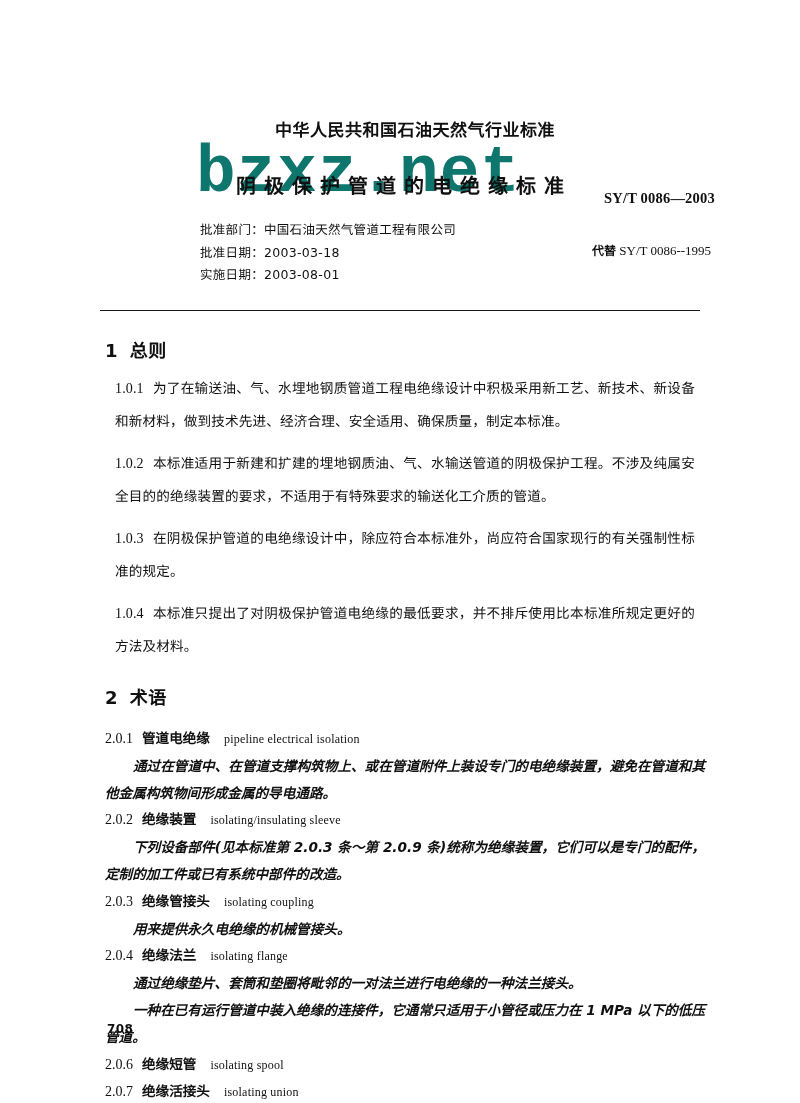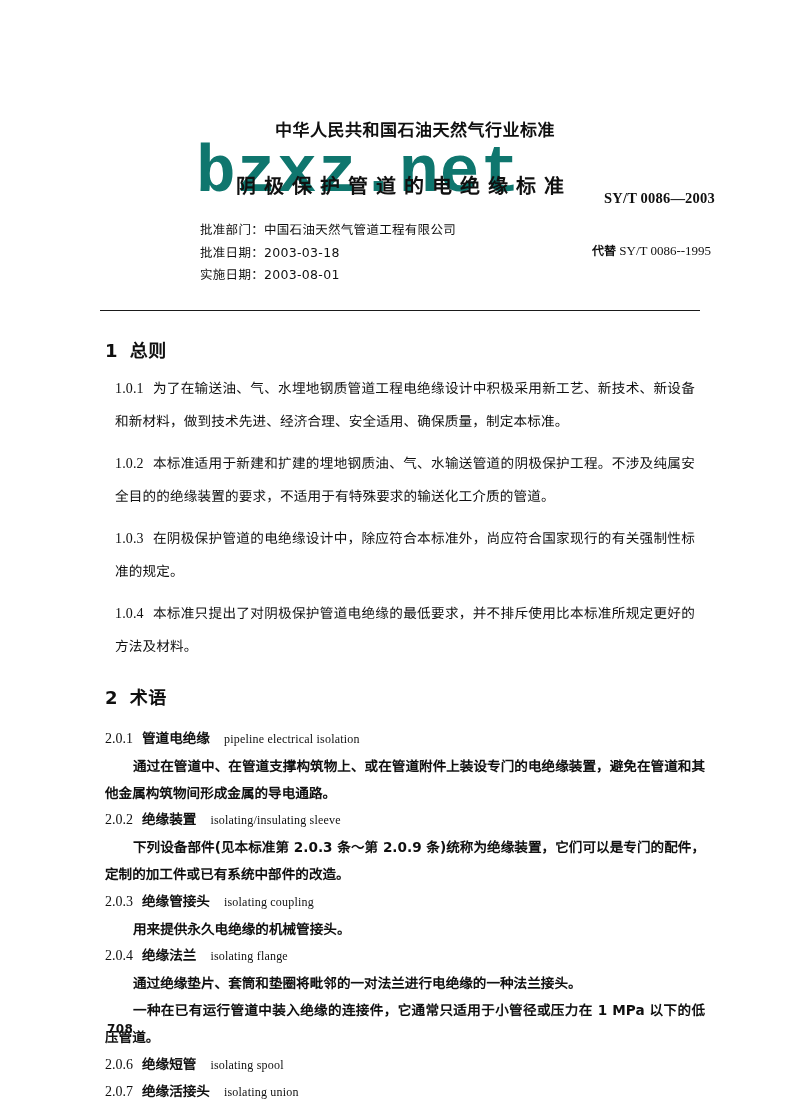--- a/index.html
+++ b/index.html
@@ -175,20 +175,21 @@
 
   .def {
     font-family: "DejaVu Sans", "Liberation Sans", sans-serif;
     font-weight: bold;
     font-size: 13.6px;
     line-height: 26.8px;
     margin: 0;
     text-indent: 28px;
     text-align: justify;
     text-justify: inter-character;
+    font-style: italic;
   }
 
   .sec-gap { height: 11px; }
   .sec-gap-sm { height: 7px; }
 
   .folio {
     position: absolute;
     left: 107px;
     top: 1022px;
     font-family: "DejaVu Sans", "Liberation Sans", sans-serif;

